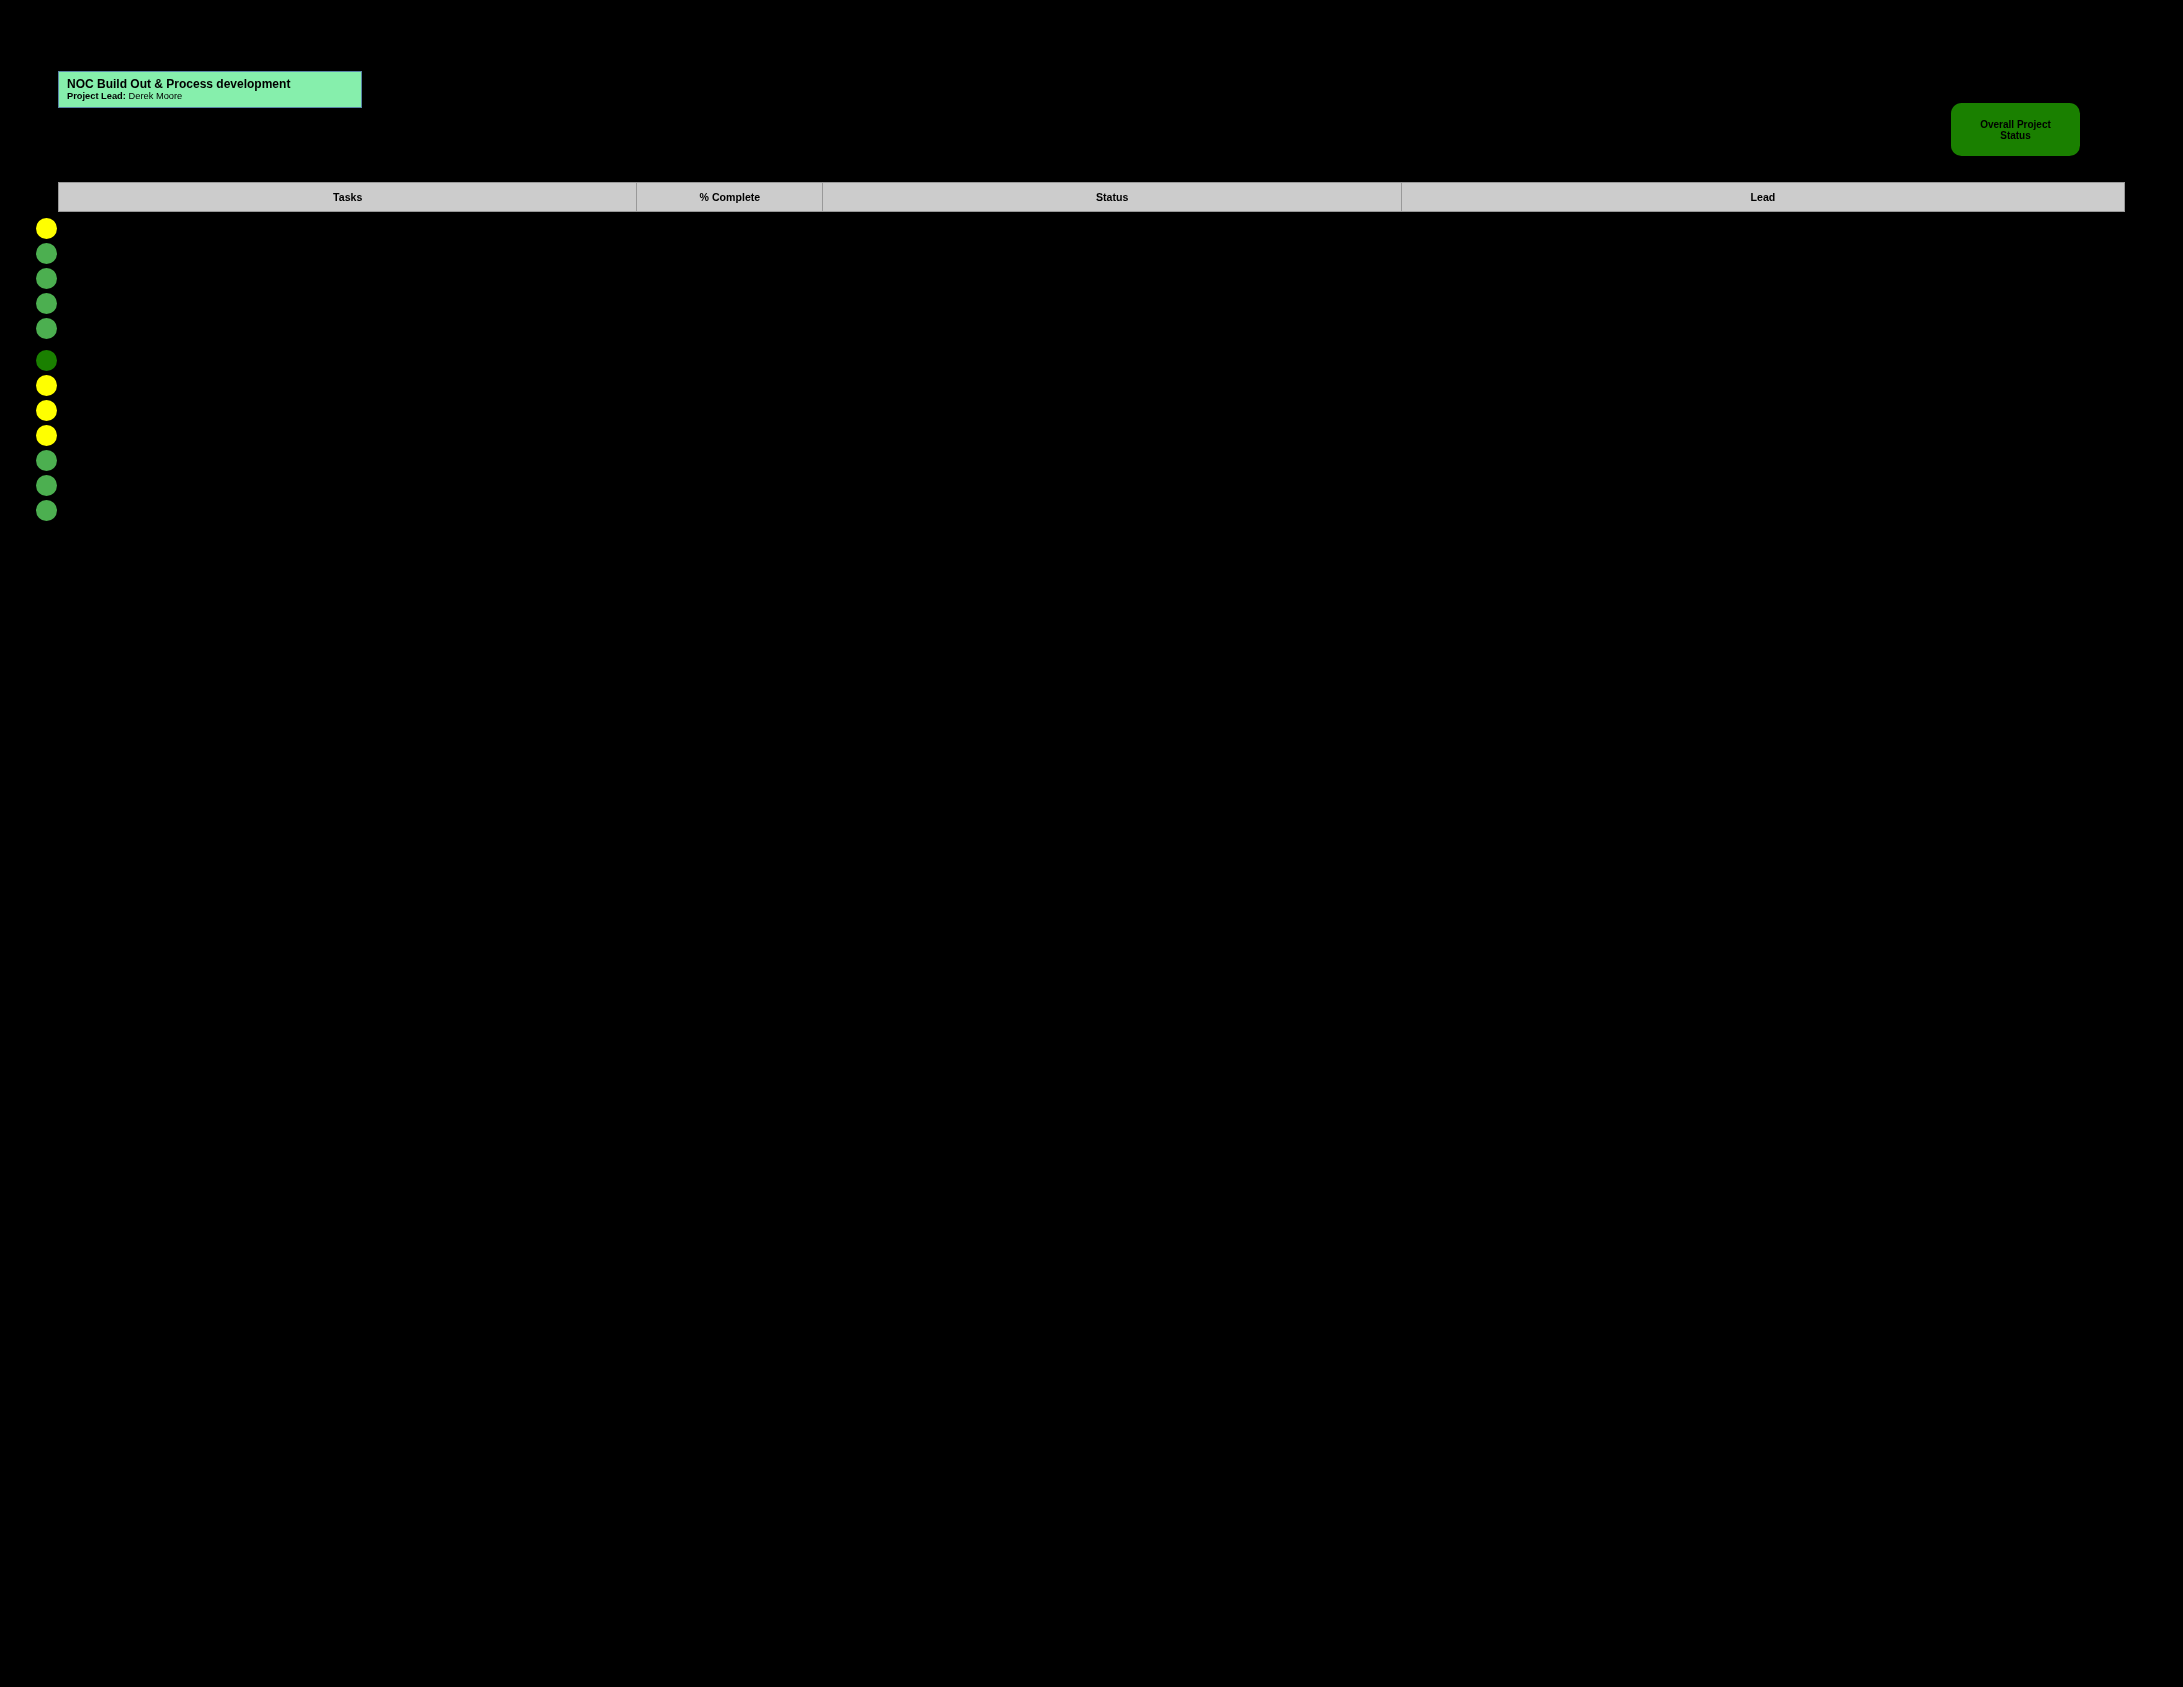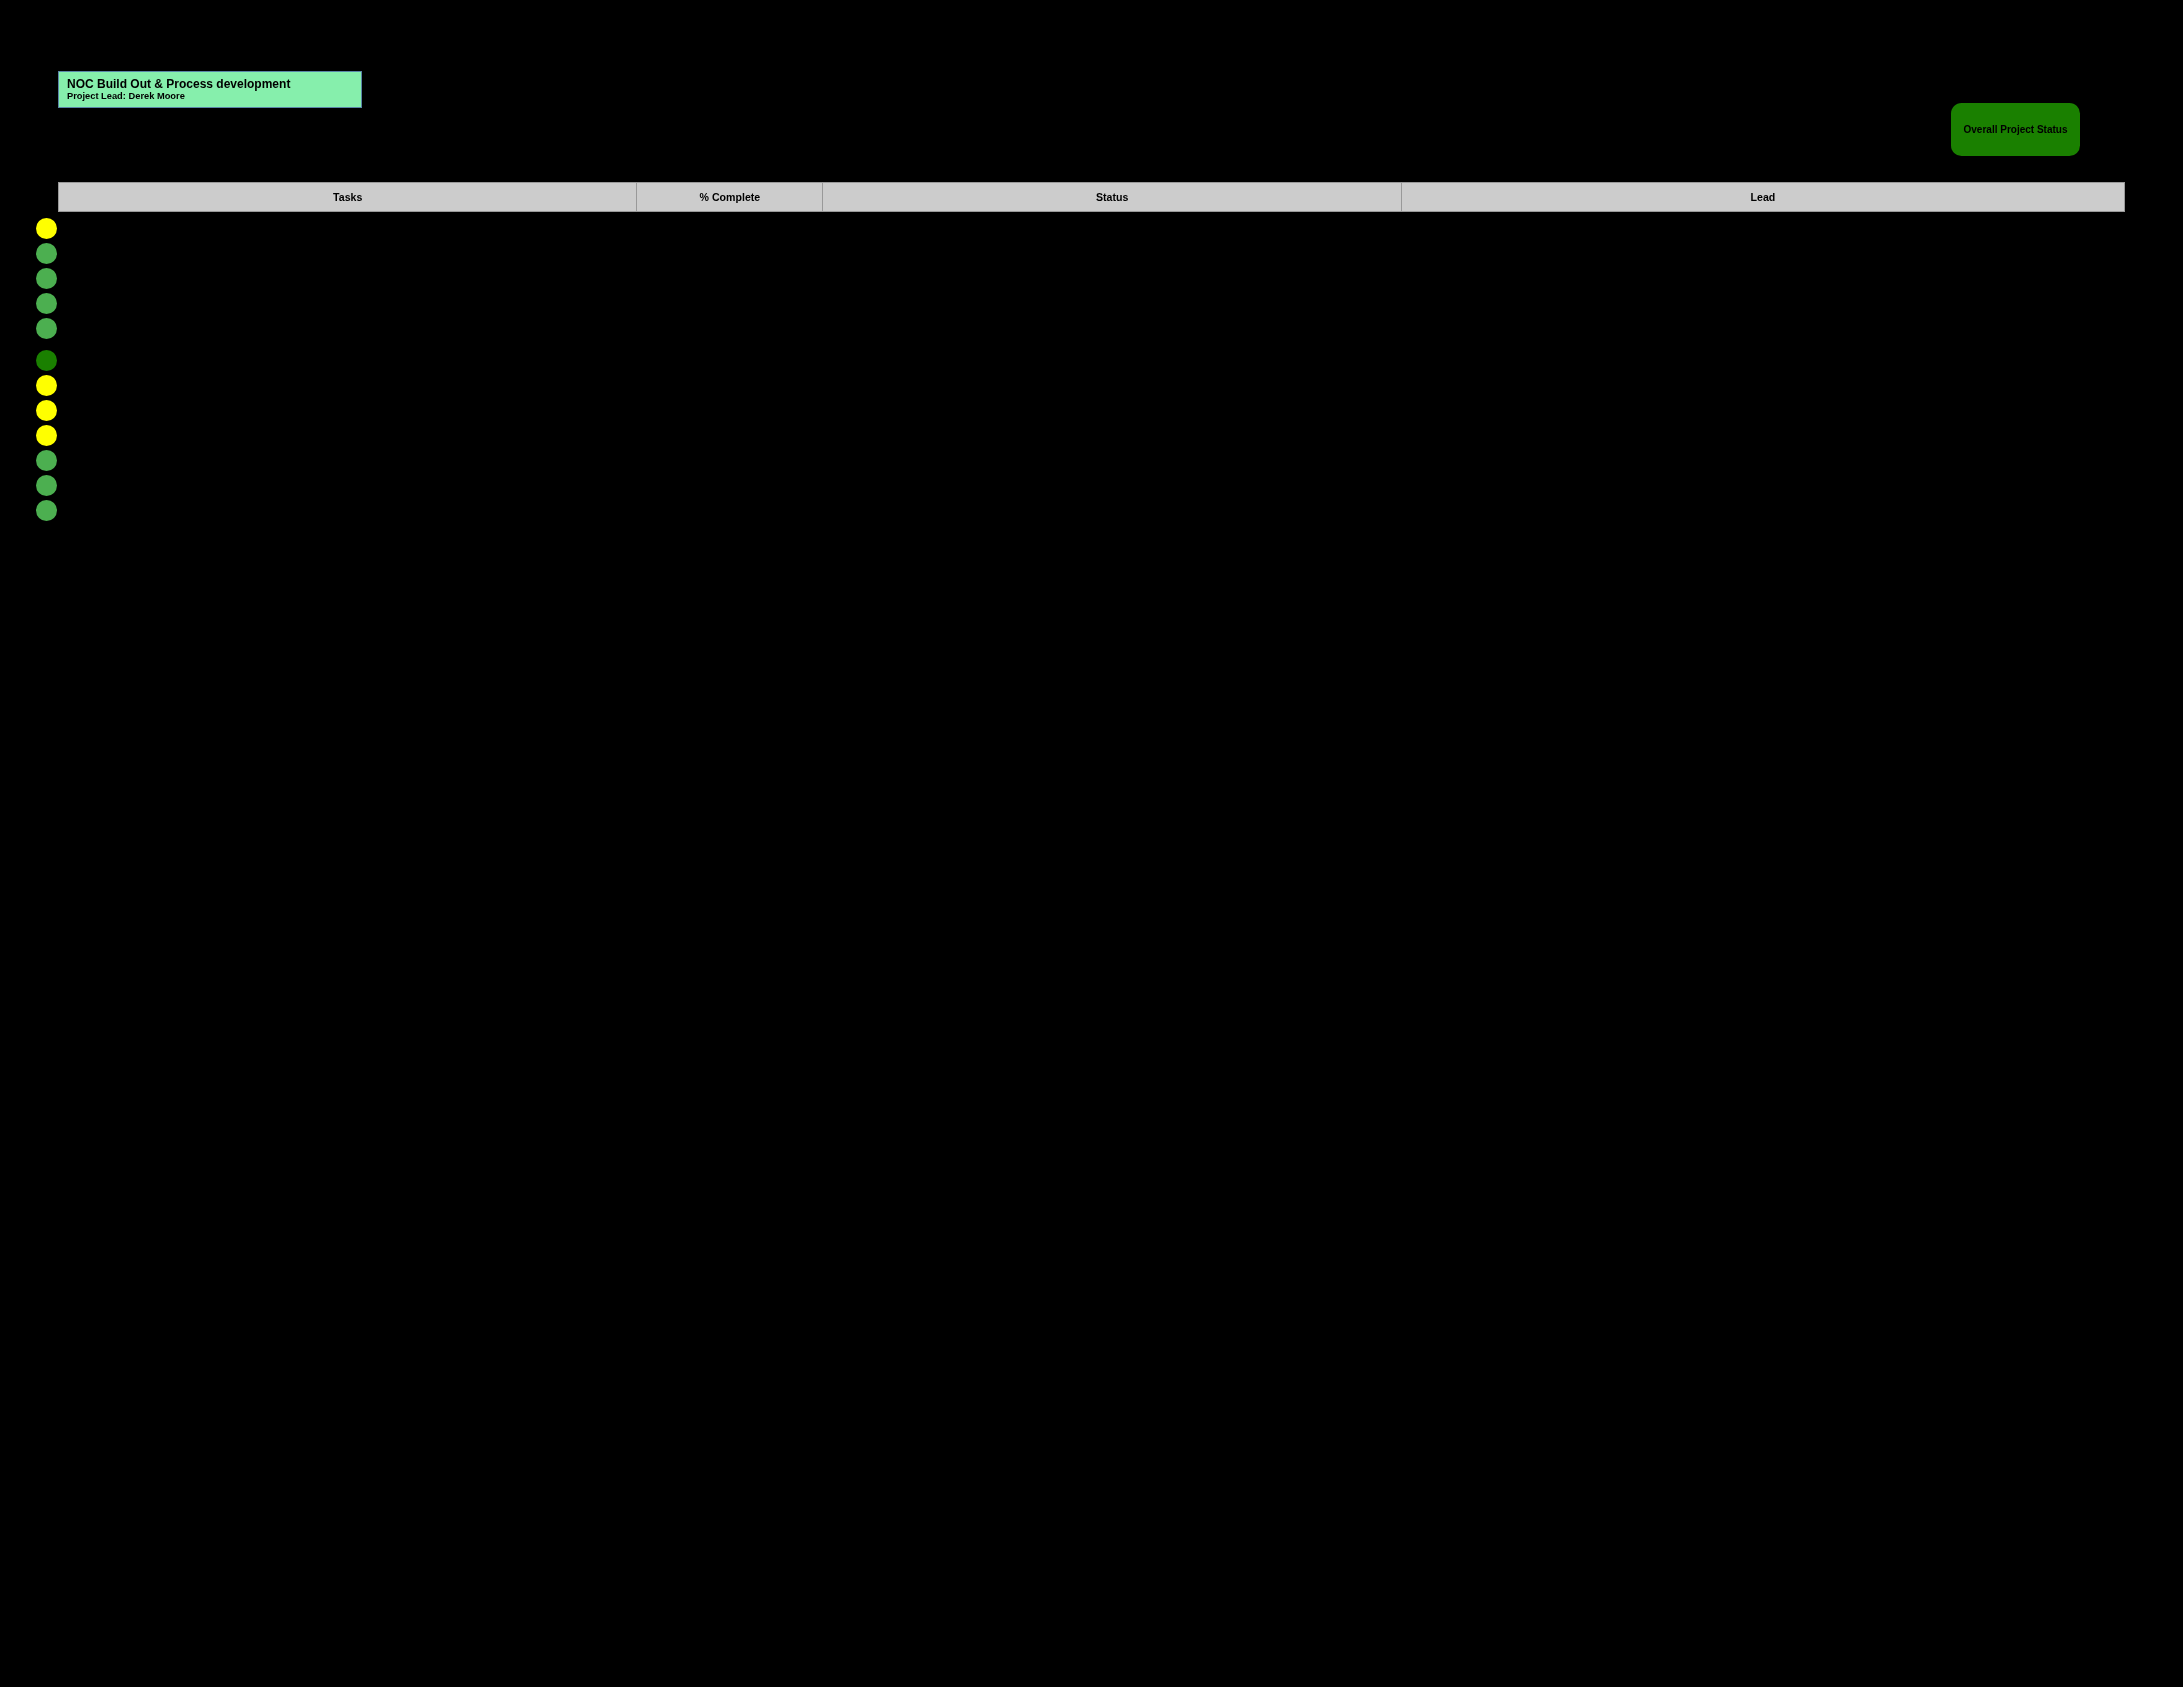--- a/index.html
+++ b/index.html
@@ -46,21 +46,21 @@
       height: 53px;
       background-color: #1a8000;
       border-radius: 10.6px;
       display: flex;
       align-items: center;
       justify-content: center;
       color: #000;
       font-size: 10px;
       font-weight: bold;
       text-align: center;
-      padding: 10px;
+      padding: 16px;
     }
 
     .table-container {
       position: absolute;
       top: 182px;
       left: 58px;
       right: 58px;
     }
 
     .main-table {
@@ -130,21 +130,21 @@
     .dot-green-light { background-color: #4caf50; }
     .dot-green-dark { background-color: #1a8000; }
   </style>
 </head>
 <body>
 
 <div class="project-header">
   <div class="project-title">NOC Build Out &amp; Process development</div>
   <div class="project-lead">
     <span>Project Lead:</span>
-    <span style="font-weight:bold;">Derek Moore</span>
+    <span style="font-weight:normal;">Derek Moore</span>
   </div>
 </div>
 
 <div class="overall-status-btn">
   <span>Overall Project Status</span>
 </div>
 
 <div class="table-container">
   <table class="main-table">
     <thead>

